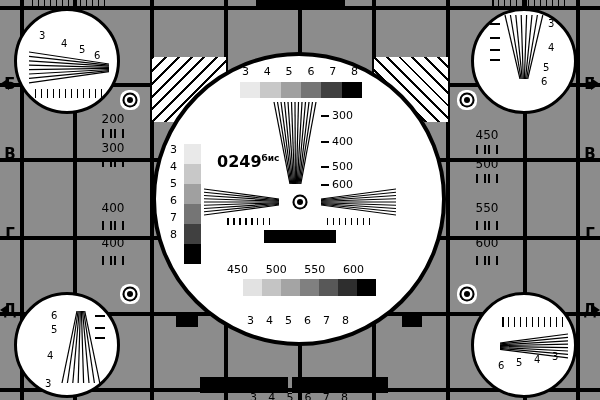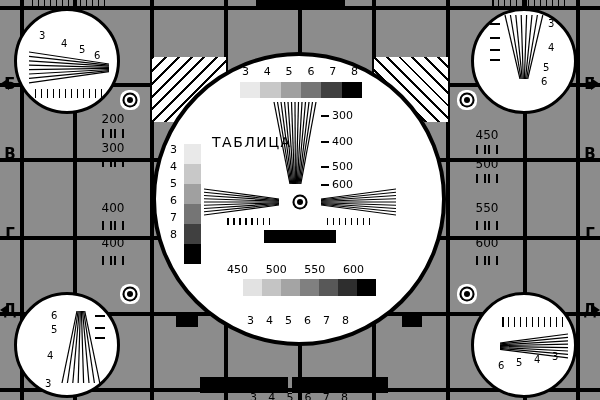--- a/index.html
+++ b/index.html
@@ -122,21 +122,23 @@
     </div>
   <div class="scale-row" style="left:321px;top:161px">
       <b></b>
       <span>500</span>
     </div>
   <div class="scale-row" style="left:321px;top:179px">
       <b></b>
       <span>600</span>
     </div>
 
-  <div class="abs" style="left:212px;top:134px;font-size:14px;letter-spacing:1.5px">ТАБЛИЦА</div>
+  <div class="abs" style="left:217px;top:152px;font-size:16px;font-weight:600">
+    <span>0249</span><sup style="font-size:9px">бис</sup>
+  </div>
 
   <div class="abs" style="left:170px;top:144px;display:flex;flex-direction:column;gap:6px;font-size:11px;line-height:1">
     <span>3</span>
     <span>4</span>
     <span>5</span>
     <span>6</span>
     <span>7</span>
     <span>8</span>
   </div>
   <div class="vsteps" style="left:184px;top:144px;width:17px;height:120px">

